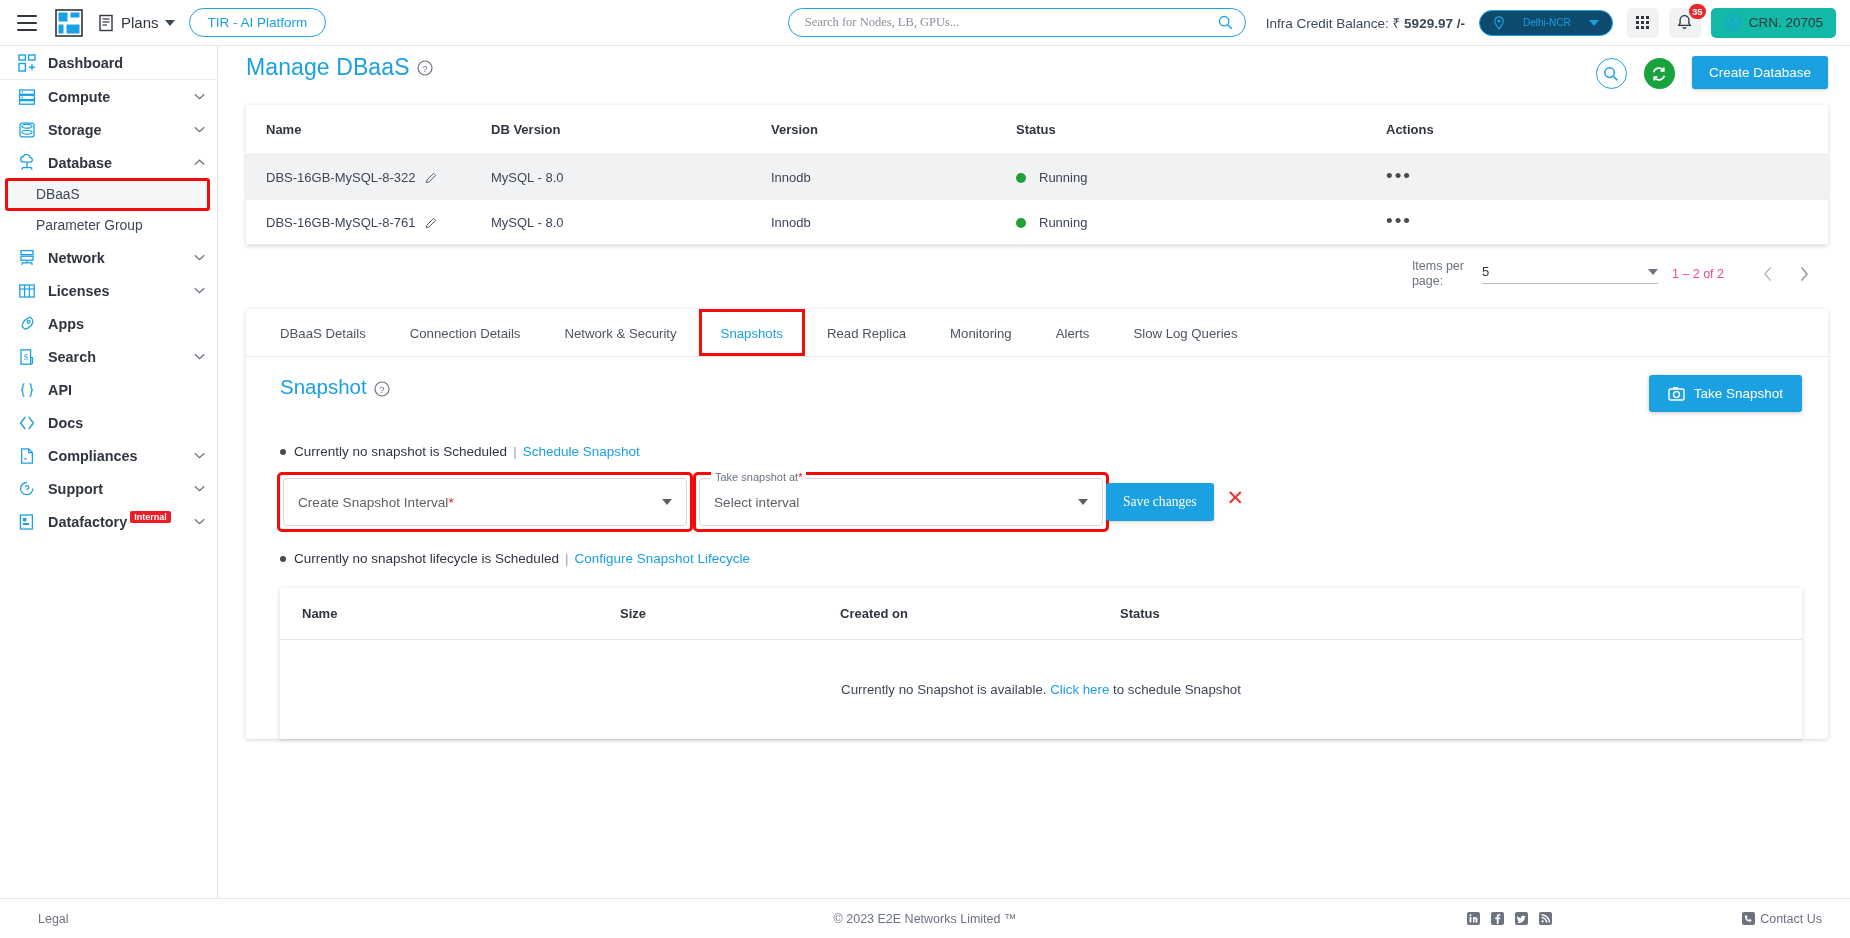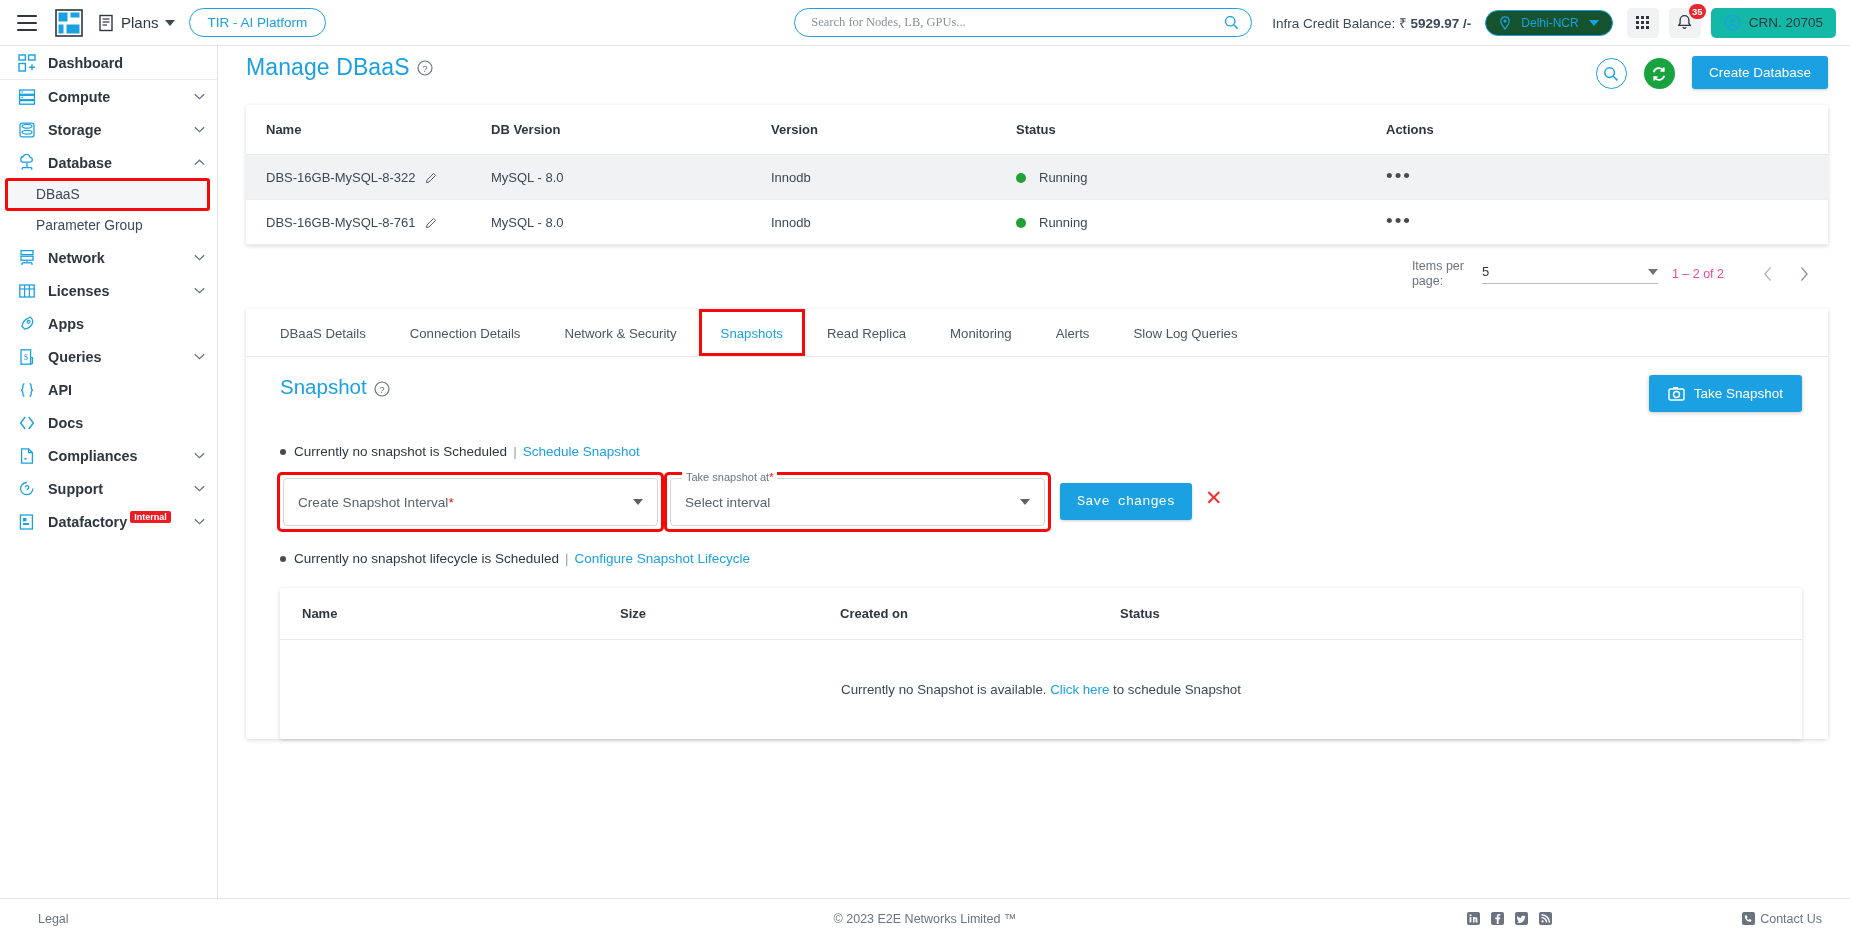--- a/index.html
+++ b/index.html
@@ -53,24 +53,24 @@
     flex: 1; border: none; outline: none; font-size: 12.5px;
     color: #ef4444; font-family: Liberation Serif, serif; background: transparent;
   }
   .searchbox input::placeholder { color: #8a9099; }
   .mag { width: 15px; height: 15px; flex: 0 0 15px; }
 
   .credit { font-size: 13.5px; color: #3c4858; white-space: nowrap; margin-right: 14px; }
   .credit b { font-weight: bold; }
 
   .region-pill {
-    display: flex; align-items: center; gap: 10px;
+    display: flex; align-items: center; gap: 18px;
     border: 1px solid #1ba0e2; border-radius: 16px;
-    color: #1ba0e2; font-size: 12px; padding: 5px 13px;
-    cursor: pointer; background: #14532d; white-space: nowrap; margin-right: 14px;
+    color: #1ba0e2; font-size: 10px; padding: 5px 13px;
+    cursor: pointer; background: #0c4a6e; white-space: nowrap; margin-right: 14px;
   }
   .region-pill .pin { width: 12px; height: 14px; }
 
   .sq-btn {
     width: 32px; height: 30px; border-radius: 5px; background: #f1f2f4;
     display: flex; align-items: center; justify-content: center;
     cursor: pointer; margin-right: 10px; position: relative;
   }
   .grid-dots { display: grid; grid-template-columns: repeat(3, 3px); grid-template-rows: repeat(3, 3px); gap: 2px; }
   .grid-dots span { width: 3px; height: 3px; background: #2f3640; display:block; }
@@ -208,35 +208,35 @@
     box-shadow: 0 1px 4px rgba(0,0,0,.22);
   }
   .sched-line { margin-top: 32px; font-size: 13.5px; color: #2f3640; display: flex; align-items: center; }
   .sched-line .bullet { width: 6px; height: 6px; border-radius: 50%; background: #4a4a4a; display:inline-block; margin-right: 8px; }
   .sched-line .sep { color: #9aa0a6; margin: 0 6px; }
   .lnk { color: #1ba0e2; cursor: pointer; }
 
   .form-row { margin-top: 16px; display: flex; align-items: flex-start; }
   .redwrap { outline: 3px solid #f50a0a; padding: 3px; border-radius: 2px; }
   .ffield {
-    width: 375px; height: 48px; border: 1px solid #d4d8dc; border-radius: 4px;
+    width: 404px; height: 48px; border: 1px solid #d4d8dc; border-radius: 4px;
     background: #fff; position: relative; display: flex; align-items: center;
     padding: 0 14px; font-size: 13.6px; color: #5b6268;
   }
   .ffield .legend {
     position: absolute; top: -8px; left: 11px; background: #fff;
     font-size: 11px; color: #6b7280; padding: 0 4px;
   }
   .ffield .req { color: #f50a0a; }
   .ffield .fcaret { margin-left: auto; width: 0; height: 0;
     border-left: 5px solid transparent; border-right: 5px solid transparent; border-top: 6px solid #5b6268; }
   .save-btn {
     background: #1ba0e2; color: #fff; border: none; border-radius: 3px;
-    font-size: 13.6px; padding: 11px 17px; cursor: pointer; font-family: Liberation Mono, monospace;
-    margin-left: 12px; margin-top: 8px; box-shadow: 0 1px 3px rgba(0,0,0,.2);
+    font-size: 13.6px; padding: 11px 17px; cursor: pointer; font-family: Liberation Serif, serif;
+    margin-left: 0; margin-top: 8px; box-shadow: 0 1px 3px rgba(0,0,0,.2);
   }
   .x-btn { margin-left: 13px; margin-top: 12px; font-size: 21px; color: #f2322d; cursor: pointer; line-height: 1; font-weight: 300; }
 
   .snap-table-card {
     margin-top: 22px; background: #fff; box-shadow: 0 1px 4px rgba(0,0,0,.16);
     border-radius: 2px; overflow: hidden;
   }
   table.stable { width: 100%; border-collapse: collapse; }
   table.stable th {
     text-align: left; font-size: 13px; font-weight: bold; color: #2f3640;
@@ -467,21 +467,21 @@
       </div>
 
       <div class="nav-item">
         <span class="ic">
           <svg width="18" height="18" viewBox="0 0 18 18">
             <rect x="3" y="1.8" width="9.6" height="14.4" fill="none" stroke="#1ba0e2" stroke-width="1.3"></rect>
             <text x="6" y="11.6" font-size="8" fill="#1ba0e2" font-family="serif">$</text>
             <path d="M12.6 9.5h1.9v5a1 1 0 1 1-1.9 0z" fill="none" stroke="#1ba0e2" stroke-width="1.2"></path>
           </svg>
         </span>
-        <span class="lbl">Queries</span>
+        <span class="lbl">Search</span>
         <svg class="chev" viewBox="0 0 11 7">
             <path d="M.8 1.2 5.5 5.6 10.2 1.2" fill="none" stroke="#6b7280" stroke-width="1.3"></path>
           </svg>
       </div>
 
 
       <div class="nav-item">
         <span class="ic">
           <svg width="18" height="18" viewBox="0 0 18 18">
             <path d="M6.4 2.6c-1.6 0-1.6 2.6-1.6 3.8s-1.2 2.6-1.2 2.6 1.2 1.4 1.2 2.6.0 3.8 1.6 3.8" fill="none" stroke="#1ba0e2" stroke-width="1.3"></path>

